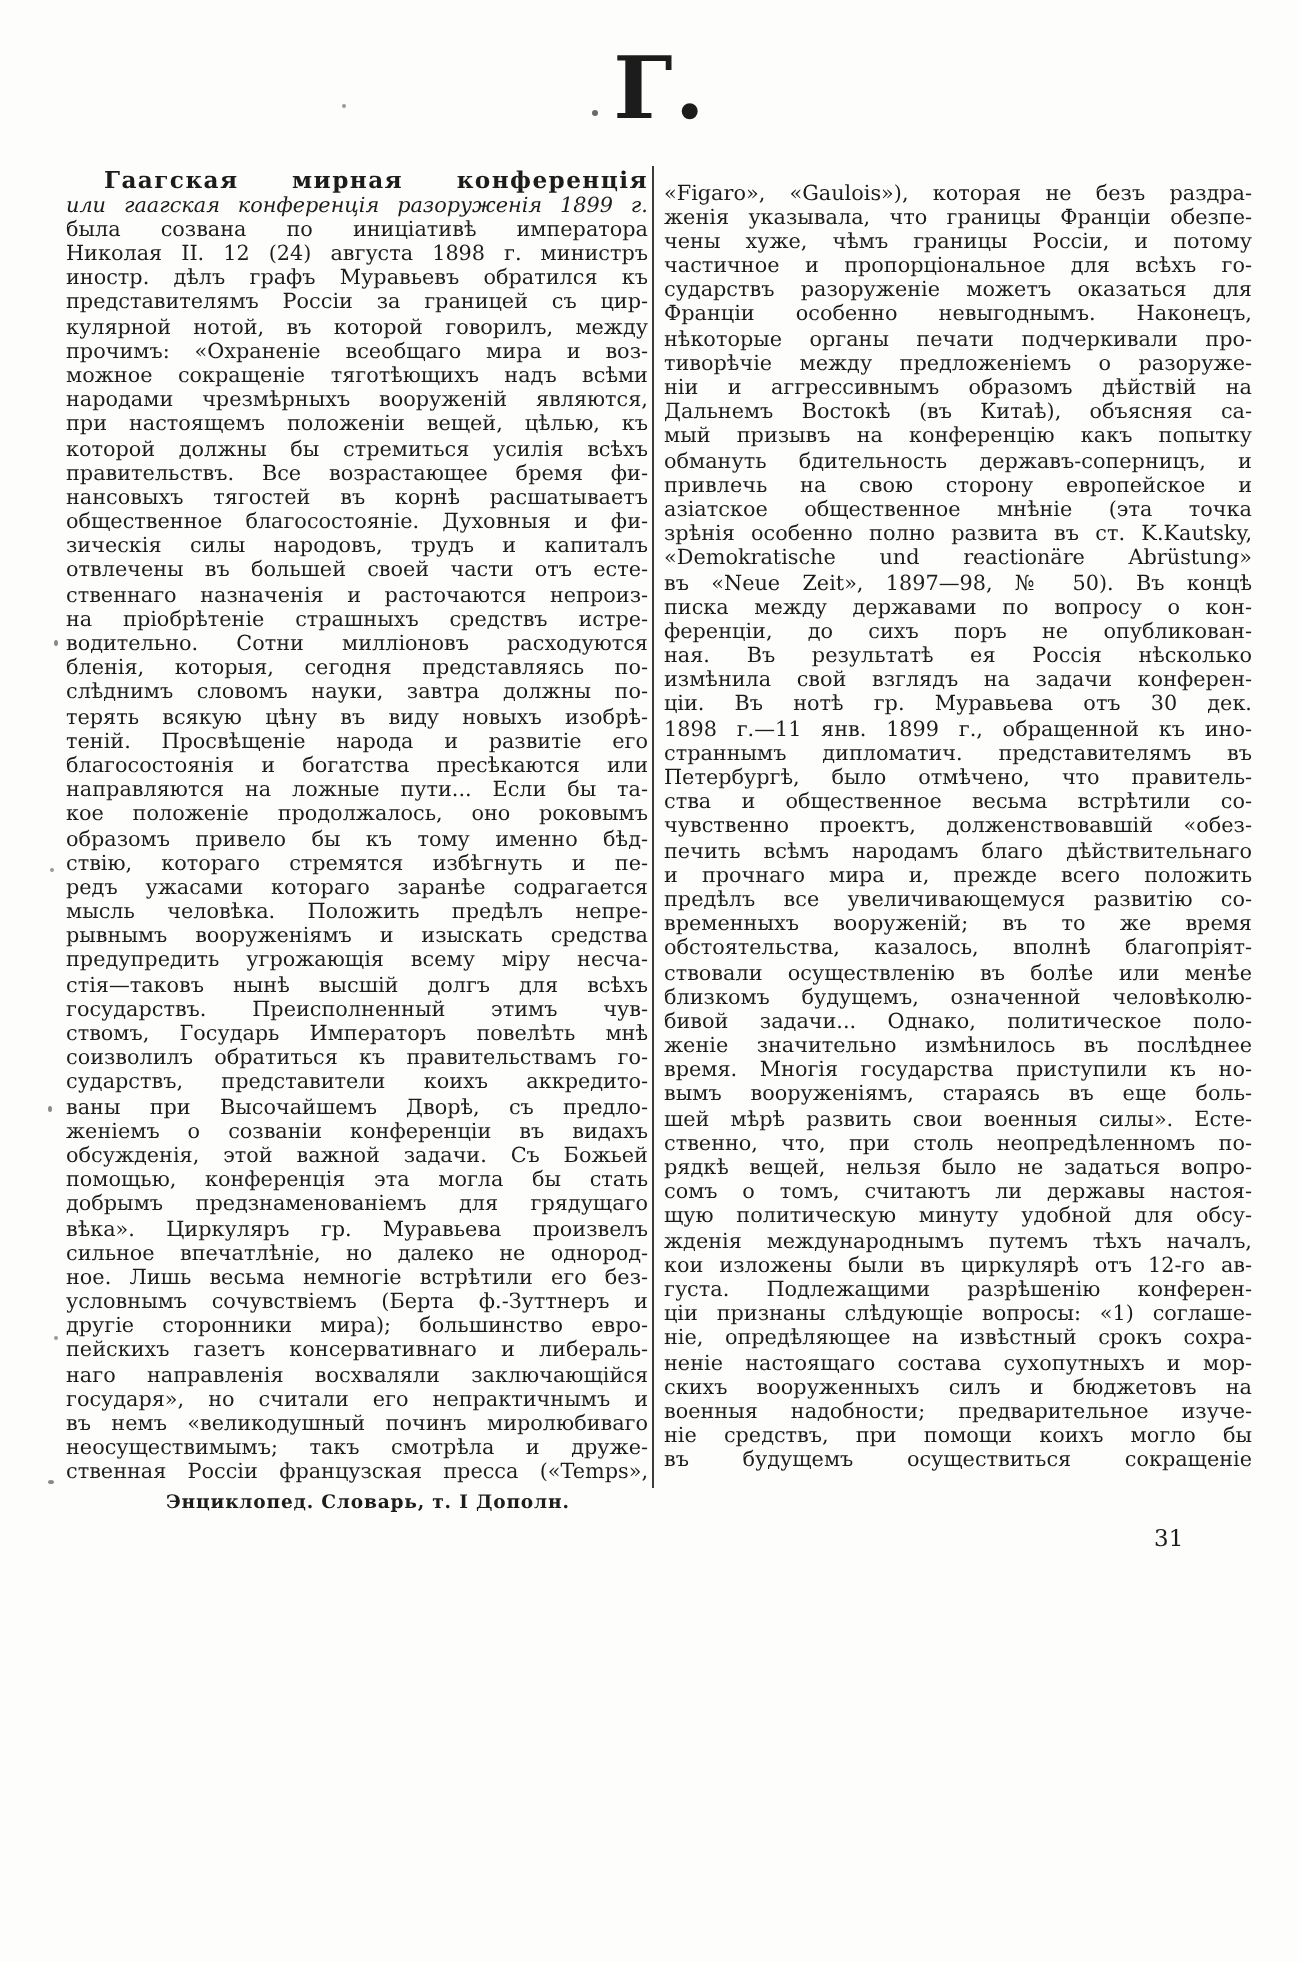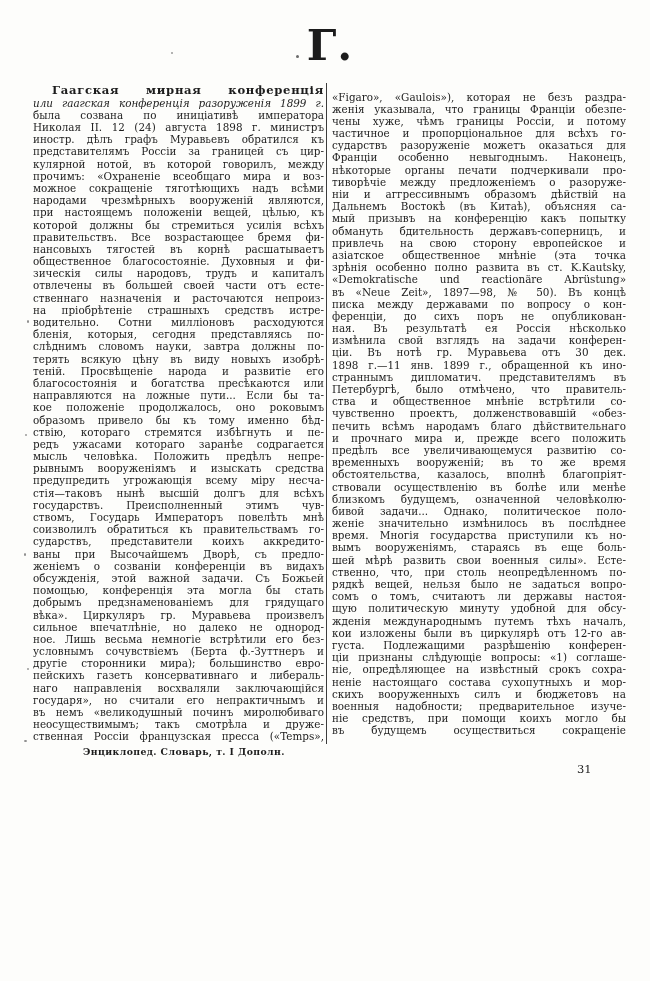--- a/index.html
+++ b/index.html
@@ -174,21 +174,21 @@
         <div class="text-line">«Demokratische und reactionäre Abrüstung»</div>
         <div class="text-line">въ «Neue Zeit», 1897—98, № 50). Въ концѣ</div>
         <div class="text-line">писка между державами по вопросу о кон-</div>
         <div class="text-line">ференціи, до сихъ поръ не опубликован-</div>
         <div class="text-line">ная. Въ результатѣ ея Россія нѣсколько</div>
         <div class="text-line">измѣнила свой взглядъ на задачи конферен-</div>
         <div class="text-line">ціи. Въ нотѣ гр. Муравьева отъ 30 дек.</div>
         <div class="text-line">1898 г.—11 янв. 1899 г., обращенной къ ино-</div>
         <div class="text-line">страннымъ дипломатич. представителямъ въ</div>
         <div class="text-line">Петербургѣ, было отмѣчено, что правитель-</div>
-        <div class="text-line">ства и общественное мнѣніе встрѣтили со-</div>
+        <div class="text-line">ства и общественное весьма встрѣтили со-</div>
         <div class="text-line">чувственно проектъ, долженствовавшій «обез-</div>
         <div class="text-line">печить всѣмъ народамъ благо дѣйствительнаго</div>
         <div class="text-line">и прочнаго мира и, прежде всего положить</div>
         <div class="text-line">предѣлъ все увеличивающемуся развитію со-</div>
         <div class="text-line">временныхъ вооруженій; въ то же время</div>
         <div class="text-line">обстоятельства, казалось, вполнѣ благопріят-</div>
         <div class="text-line">ствовали осуществленію въ болѣе или менѣе</div>
         <div class="text-line">близкомъ будущемъ, означенной человѣколю-</div>
         <div class="text-line">бивой задачи... Однако, политическое поло-</div>
         <div class="text-line">женіе значительно измѣнилось въ послѣднее</div>

